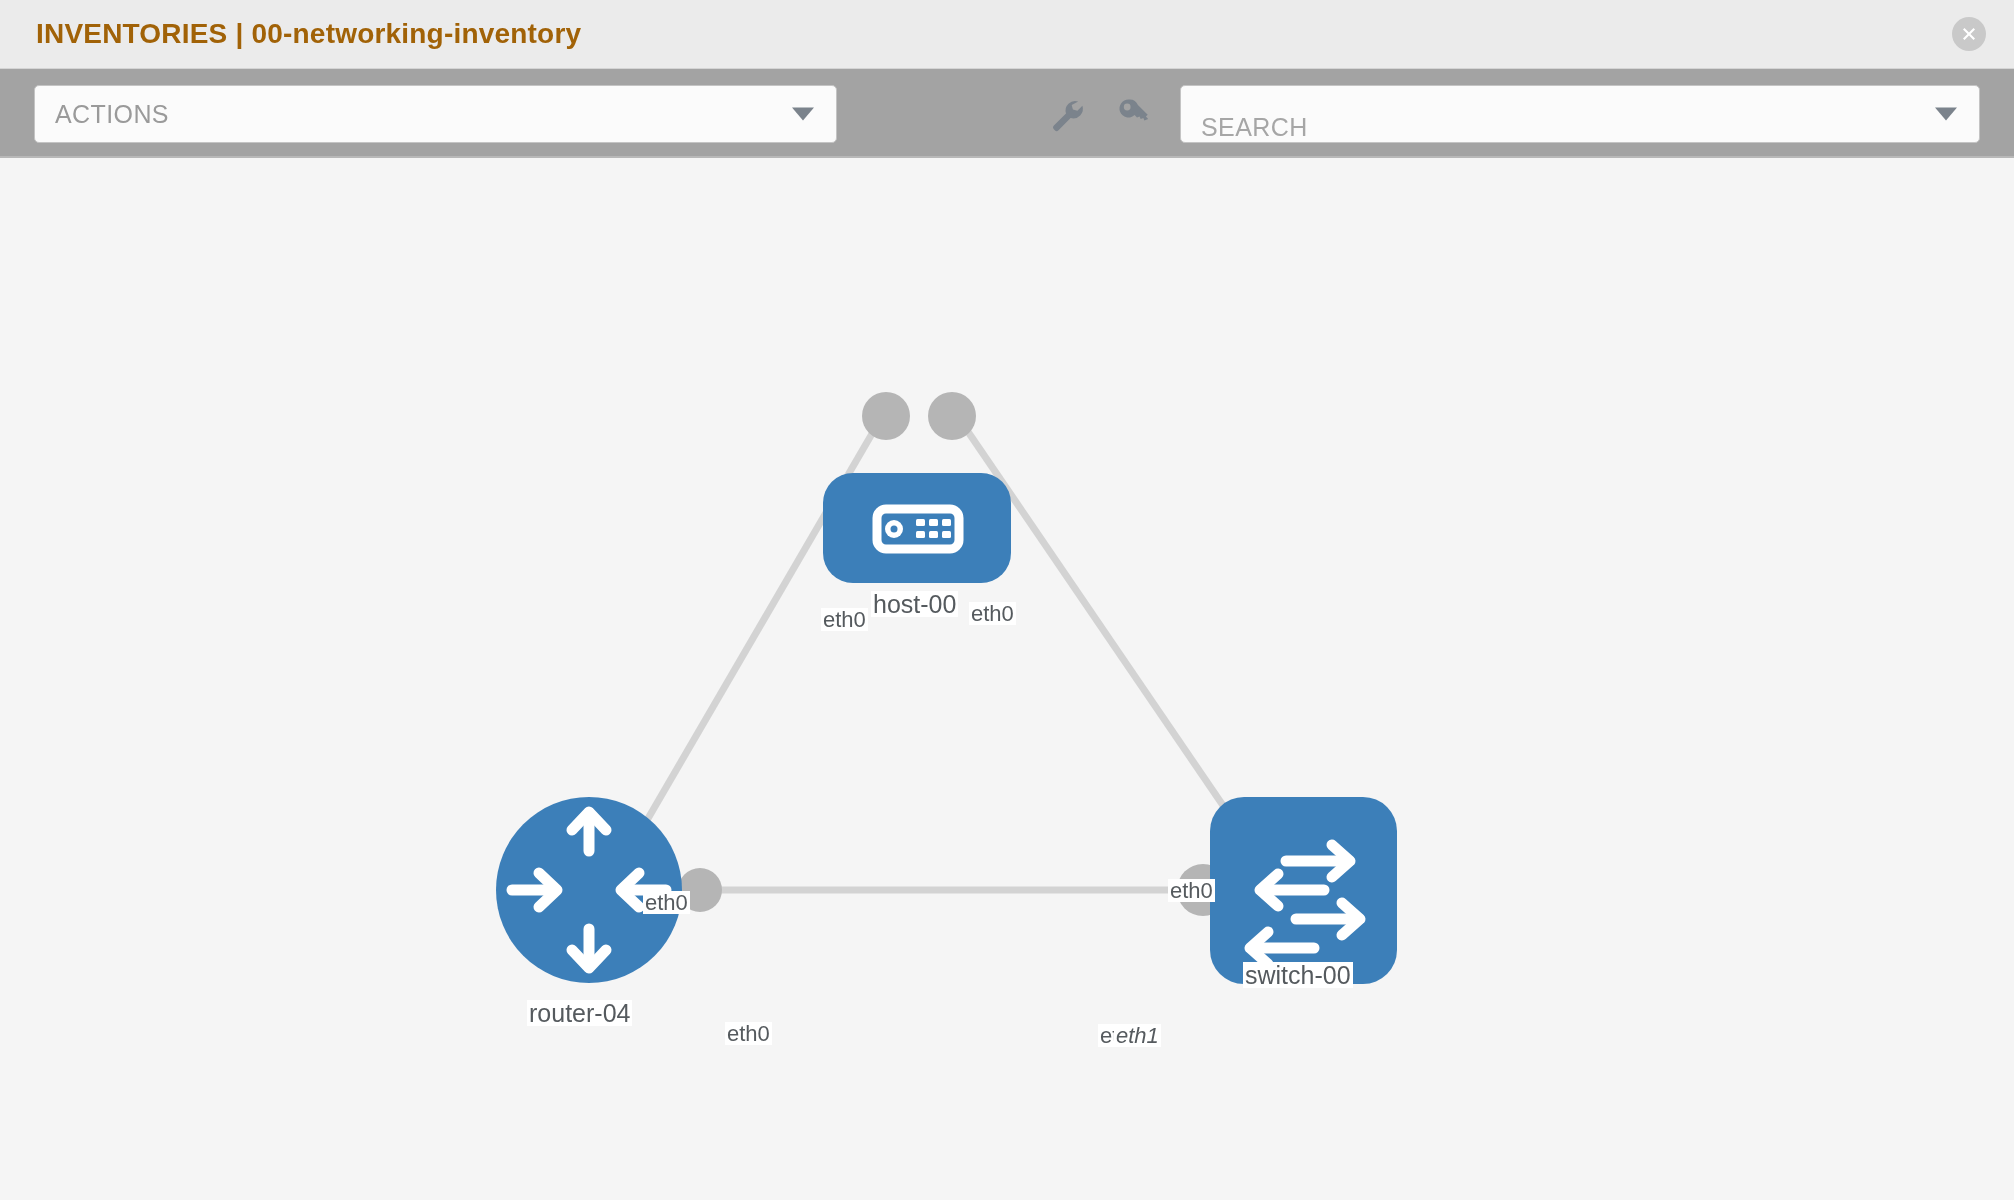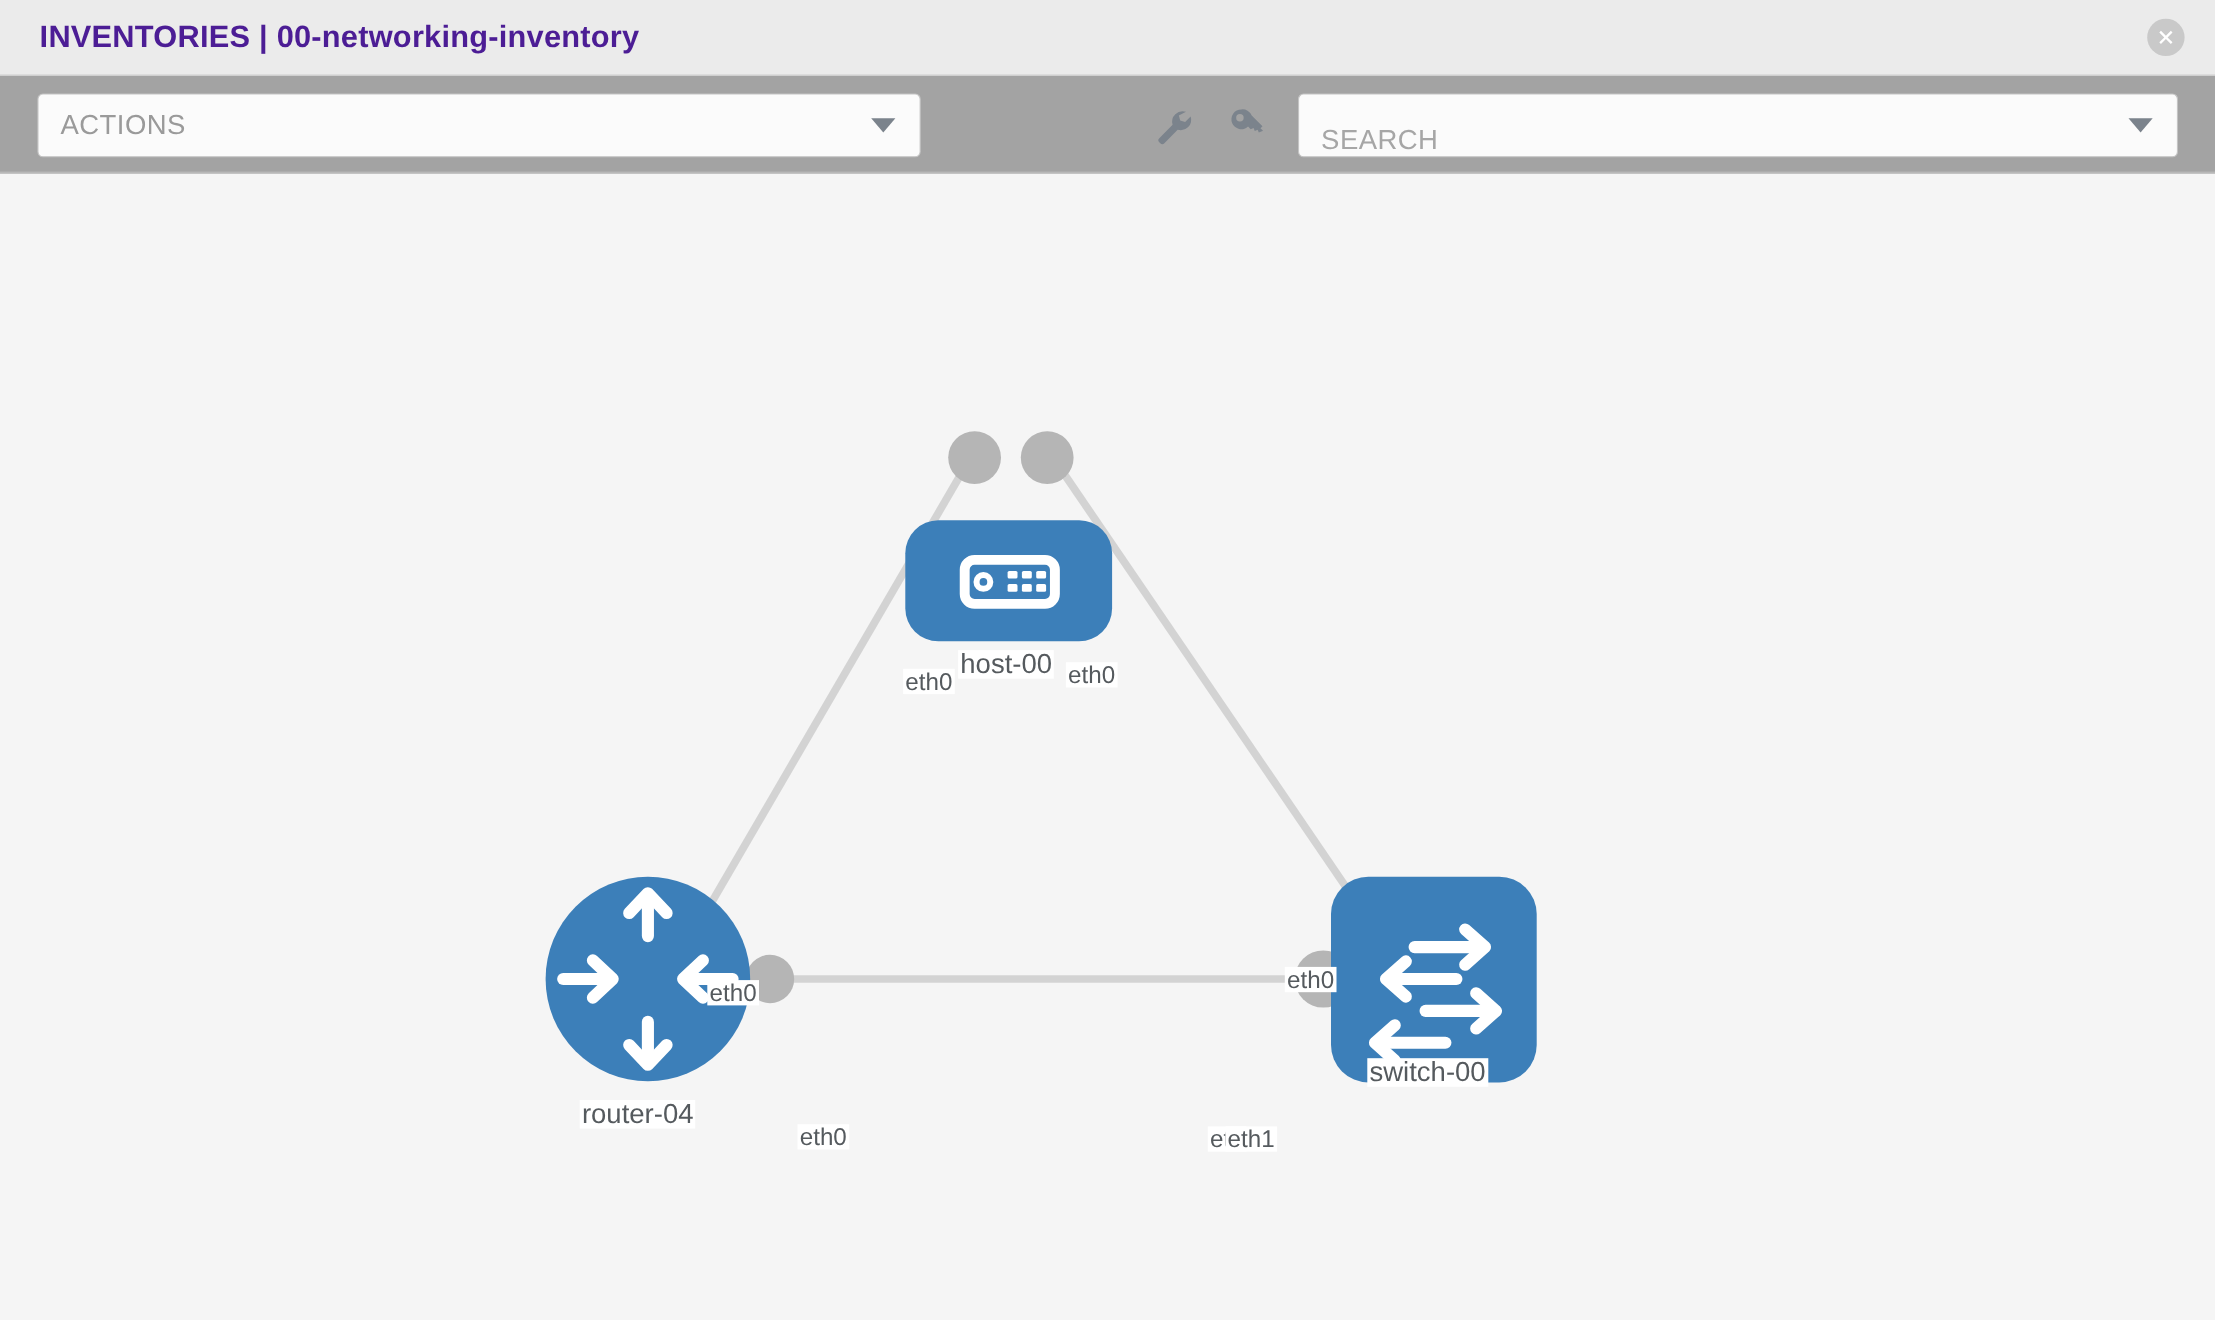--- a/index.html
+++ b/index.html
@@ -26,21 +26,21 @@
     width: 2014px;
     height: 68px;
     background: #ebebeb;
     display: flex;
     align-items: center;
   }
   .header-title {
     margin-left: 36px;
     font-size: 28px;
     font-weight: bold;
-    color: #4c1d95;
+    color: #a16207;
     letter-spacing: 0.2px;
     white-space: nowrap;
   }
   .close-btn {
     position: absolute;
     right: 28px;
     top: 50%;
     transform: translateY(-50%);
     width: 34px;
     height: 34px;
@@ -322,21 +322,21 @@
         </g>
       </g>
     </svg>
 
     <div class="chip if-label" style="left:821px; top:450px;">eth0</div>
     <div class="chip if-label" style="left:969px; top:444px;">eth0</div>
     <div class="chip if-label" style="left:643px; top:733px;">eth0</div>
     <div class="chip if-label" style="left:1168px; top:721px;">eth0</div>
     <div class="chip if-label" style="left:725px; top:864px;">eth0</div>
     <div class="chip if-label" style="left:1098px; top:866px;">eth</div>
-    <div class="chip if-label" style="left:1114px; top:866px;">eth1</div>
+    <div class="chip if-label" style="left:1114px; top:866px;font-style:italic;">eth1</div>
 
     <div class="chip node-name" style="left:871px; top:433px;">host-00</div>
     <div class="chip node-name" style="left:527px; top:842px;">router-04</div>
     <div class="chip node-name" style="left:1243px; top:804px;">switch-00</div>
 
   </div>
 
 
 </div>
 

